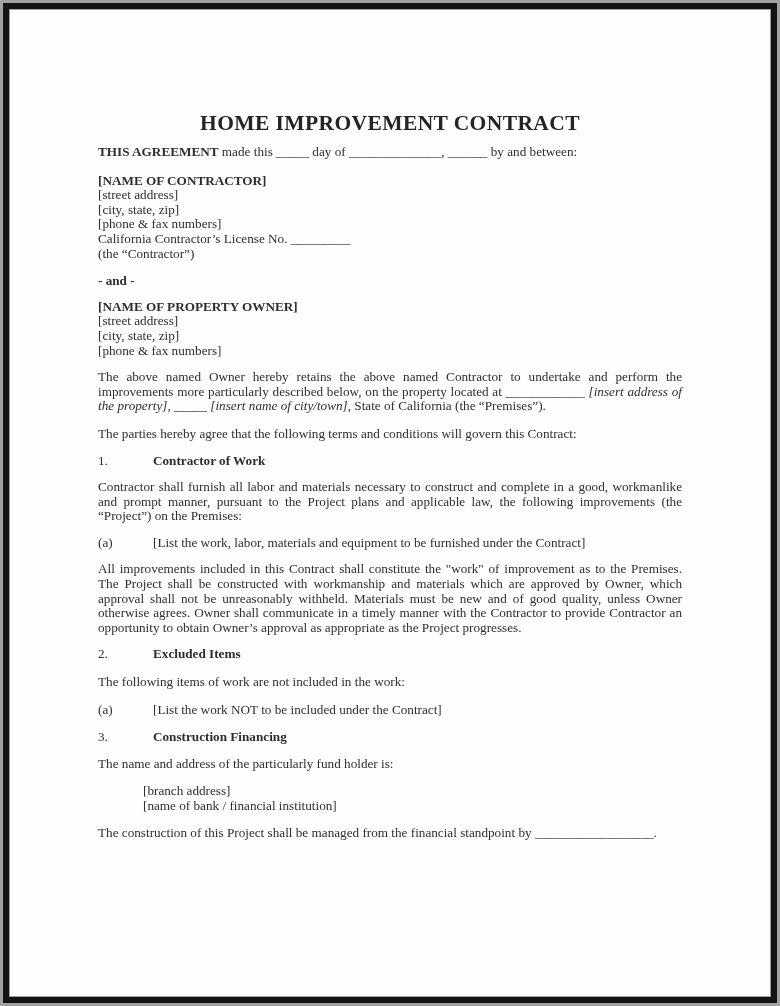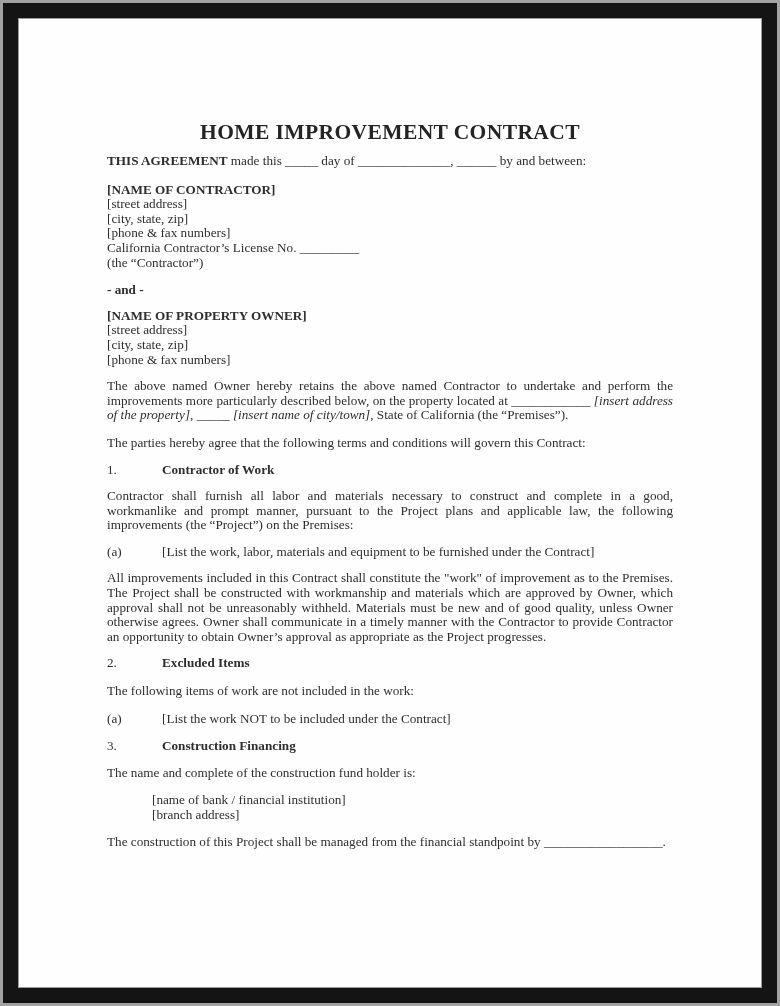--- a/index.html
+++ b/index.html
@@ -11,21 +11,21 @@
   }
   .frame-outer{
     width:780px;height:1006px;
     background:#a2a2a2;
     padding:3px;
     box-sizing:border-box;
   }
   .frame-black{
     width:100%;height:100%;
     background:#141414;
-    padding:16px;
+    padding:7px;
     box-sizing:border-box;
   }
   .page{
     width:100%;height:100%;
     background:#fefefe;
     outline:1px solid #9c9c9c;
     box-sizing:border-box;
     padding:100px 88px 0 88px;
     color:#2e2e2e;
     font-size:13.2px;
@@ -96,24 +96,24 @@
       <p class="just mt23">All improvements included in this Contract shall constitute the "work" of improvement as to the Premises. The Project shall be constructed with workmanship and materials which are approved by Owner, which approval shall not be unreasonably withheld. Materials must be new and of good quality, unless Owner otherwise agrees. Owner shall communicate in a timely manner with the Contractor to provide Contractor an opportunity to obtain Owner’s approval as appropriate as the Project progresses.</p>
 
       <p class="mt12"><span class="num">2.</span><span class="b">Excluded Items</span></p>
 
       <p class="mt13">The following items of work are not included in the work:</p>
 
       <p class="mt13"><span class="num">(a)</span><span>[List the work NOT to be included under the Contract]</span></p>
 
       <p class="mt13"><span class="num">3.</span><span class="b">Construction Financing</span></p>
 
-      <p class="mt12">The name and complete of the construction fund holder is:</p>
+      <p class="mt12">The name and address of the particularly fund holder is:</p>
 
       <div class="indent mt13">
+        <div>[branch address]</div>
         <div>[name of bank / financial institution]</div>
-        <div>[branch address]</div>
       </div>
 
       <p class="mt12">The construction of this Project shall be managed from the financial standpoint by __________________.</p>
 
     </div>
   </div>
 </div>
 
 </body></html>

